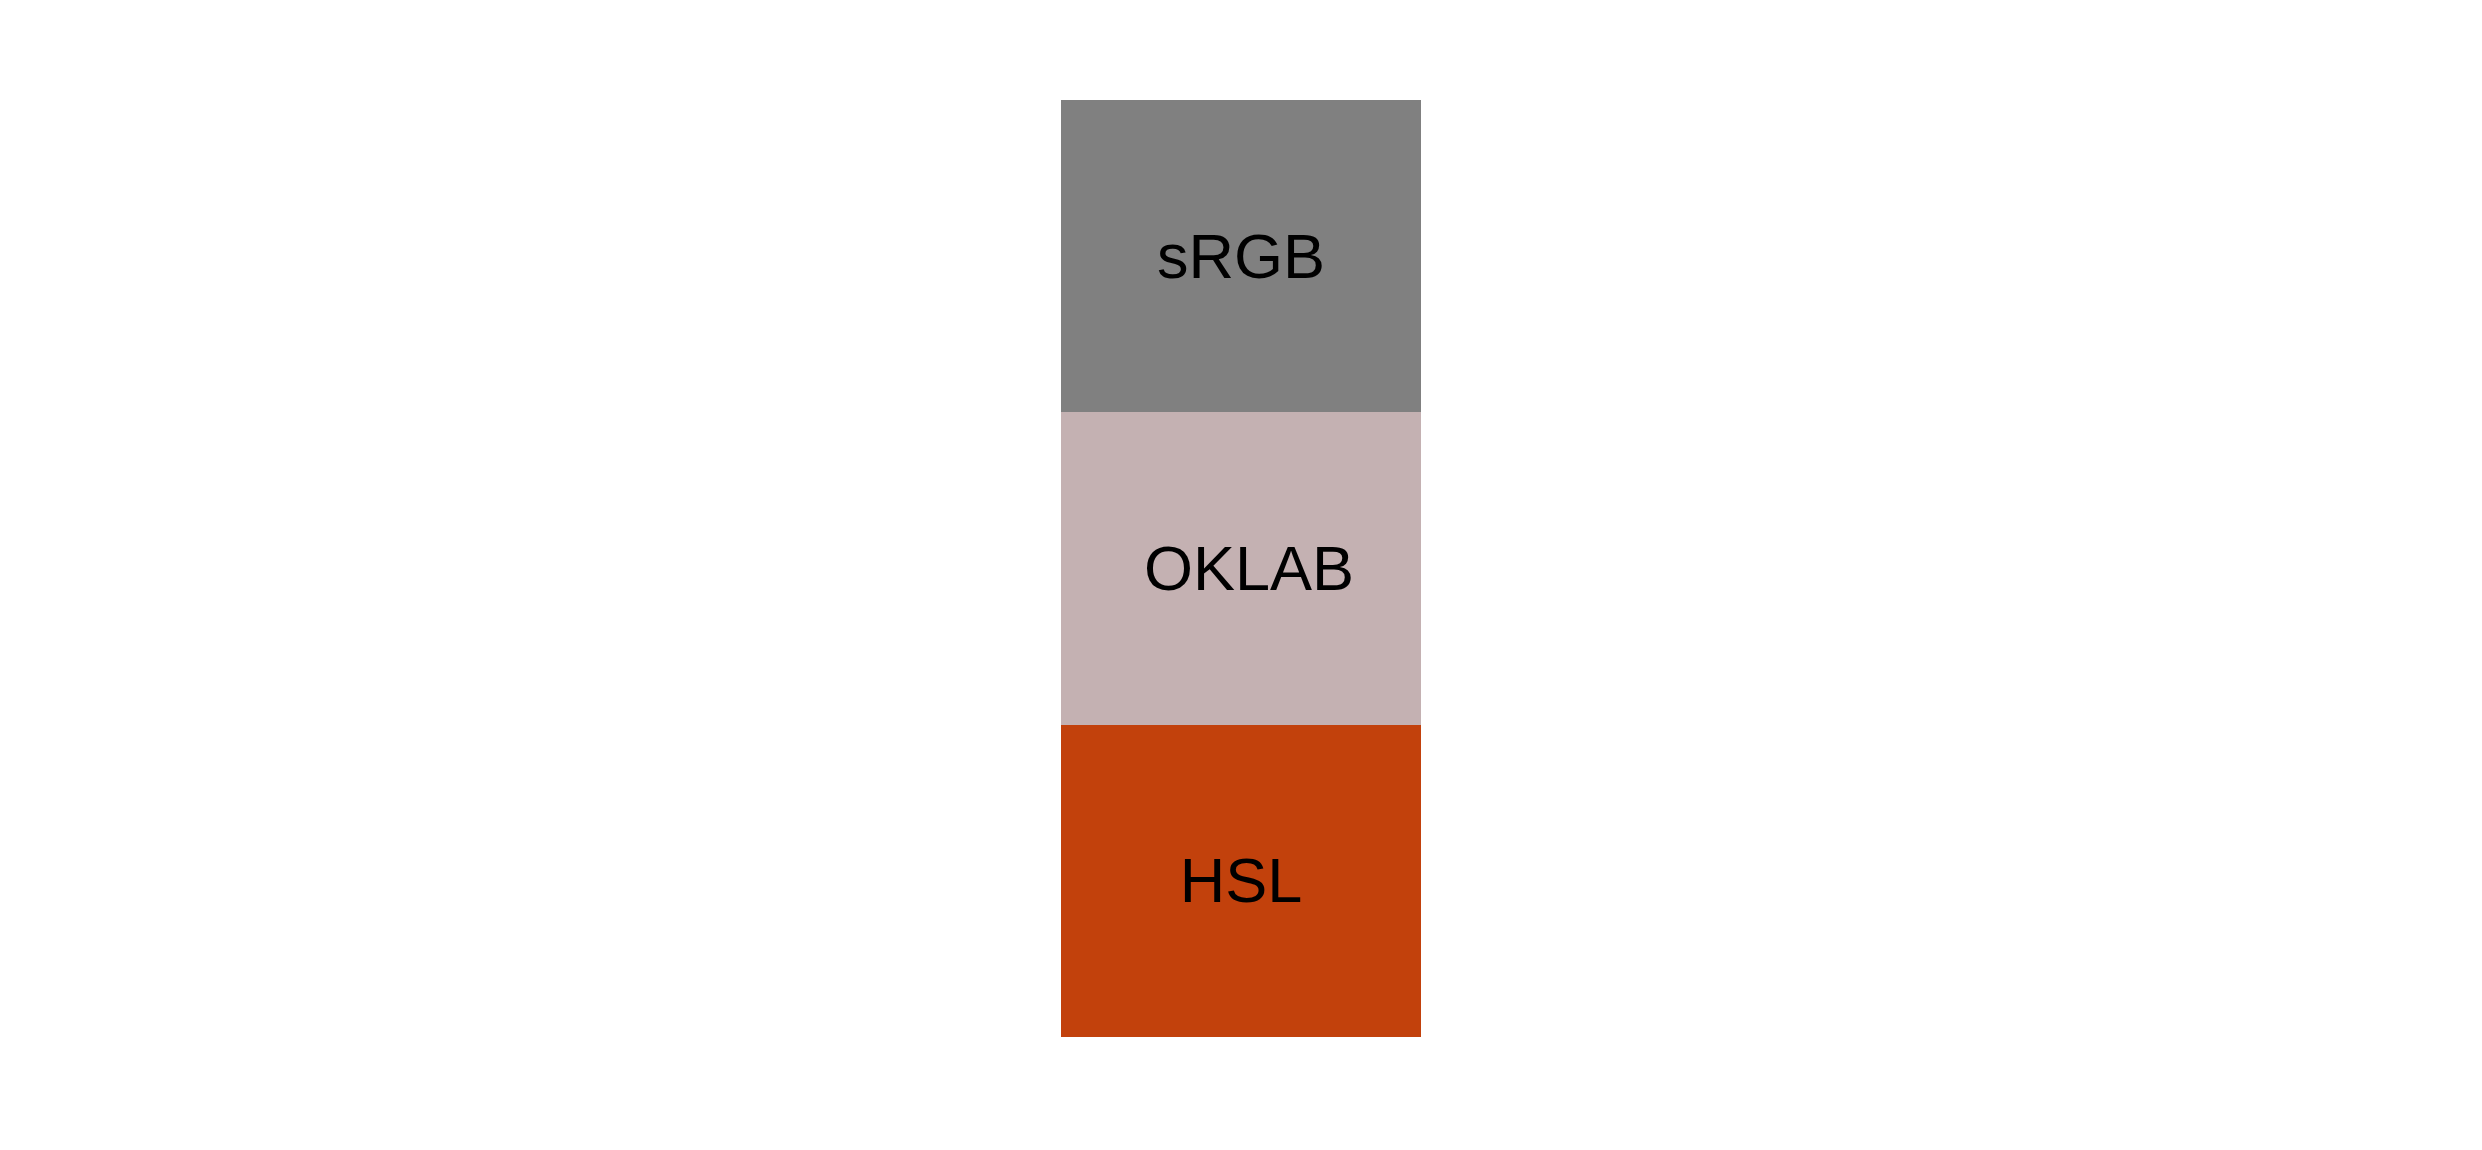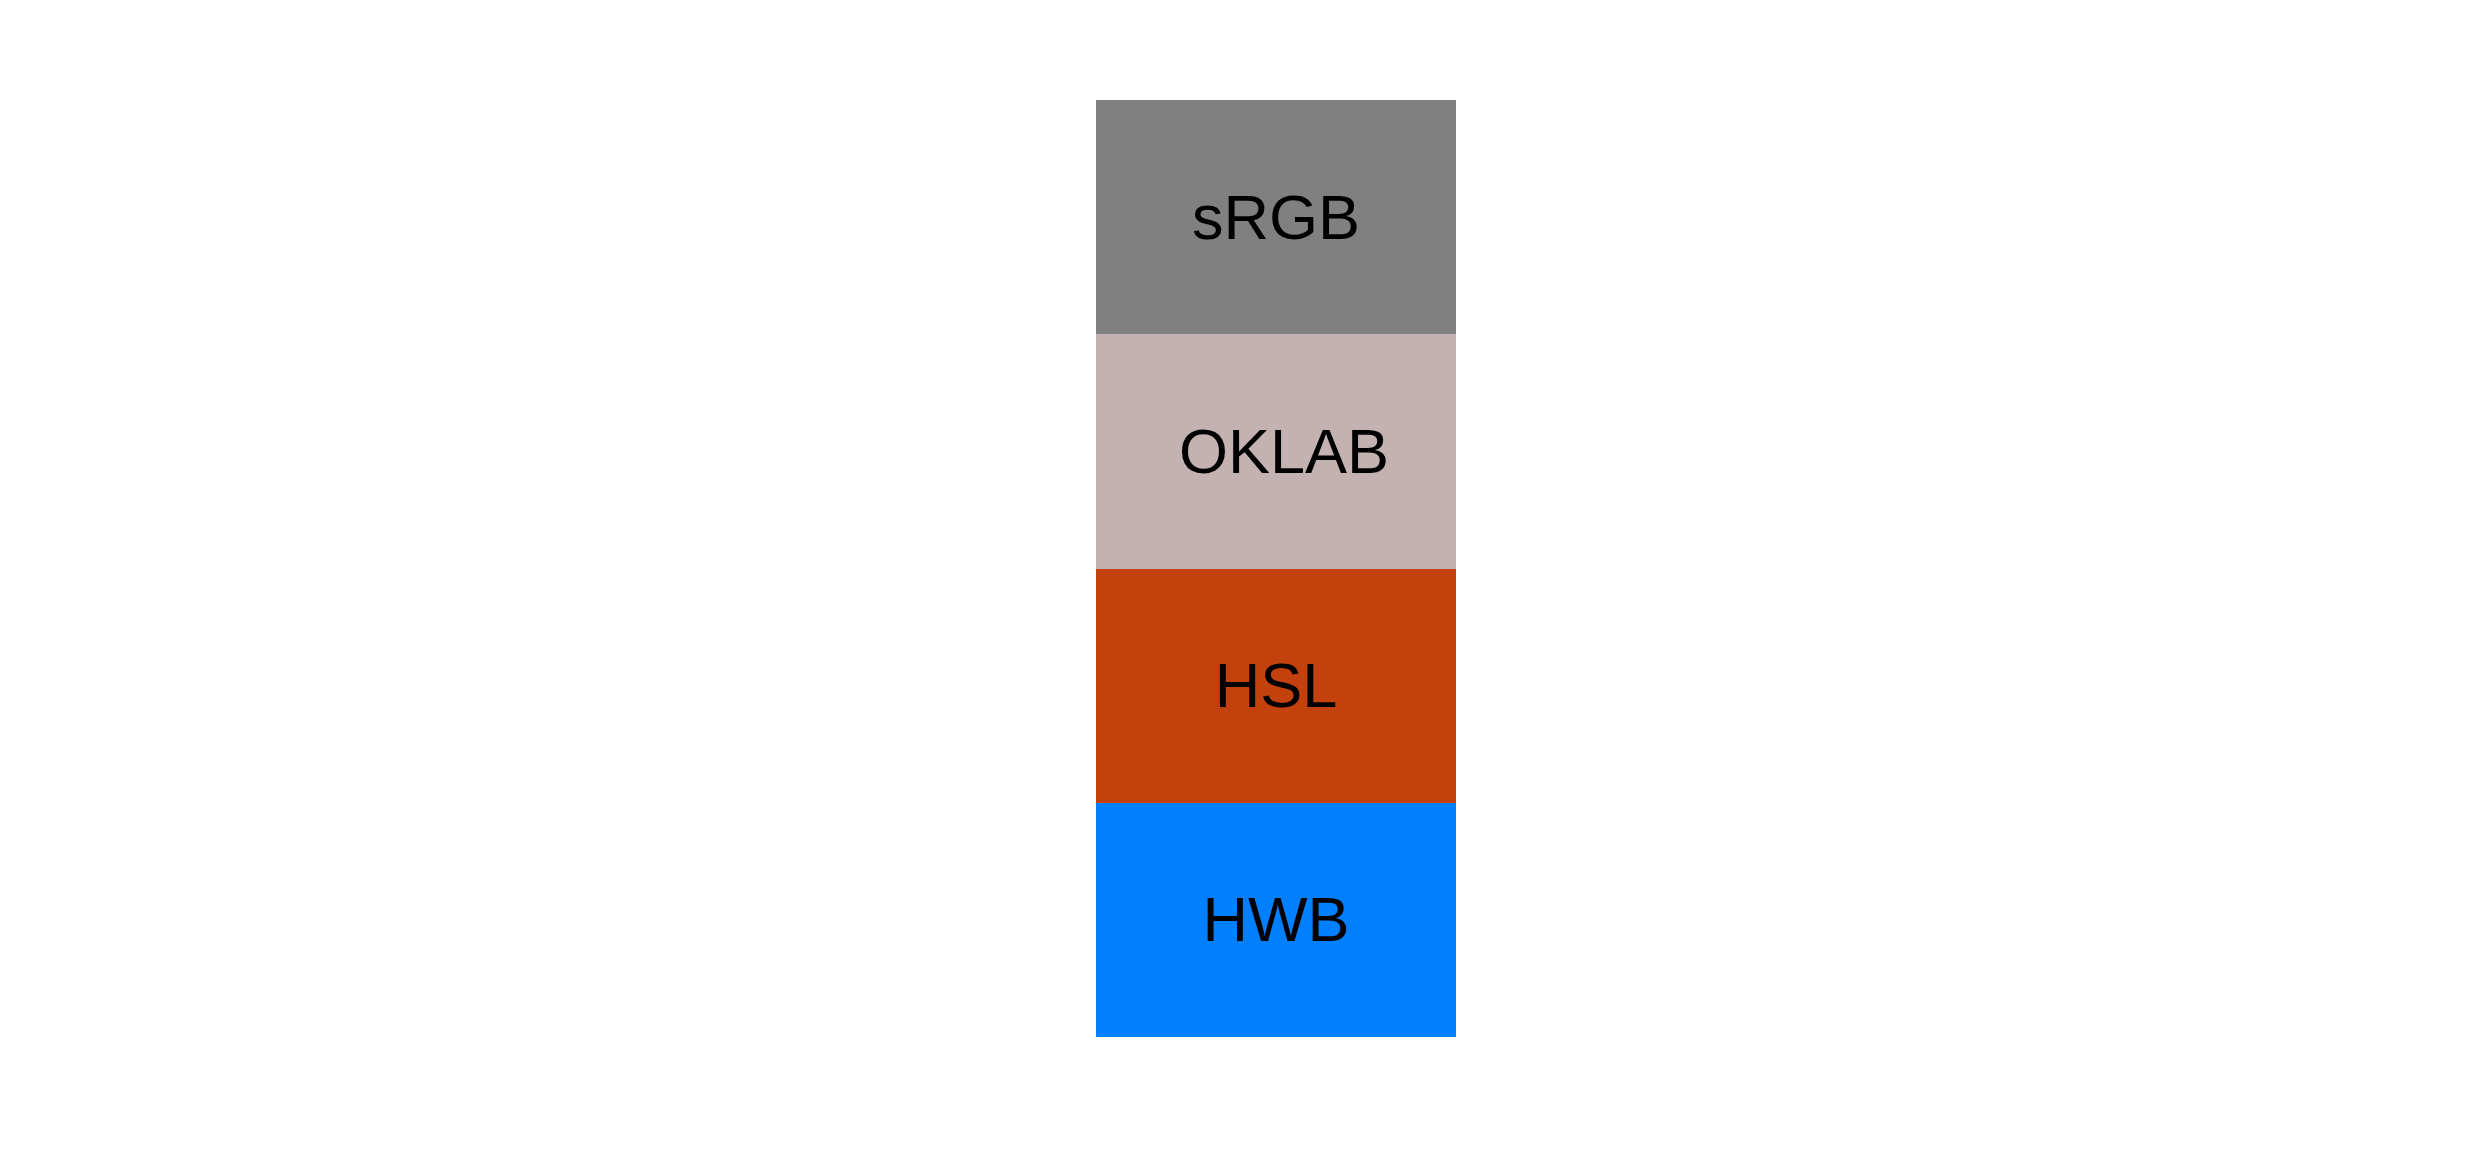--- a/index.html
+++ b/index.html
@@ -5,21 +5,21 @@
   html, body {
     margin: 0;
     padding: 0;
     width: 2482px;
     height: 1150px;
     background: #ffffff;
     font-family: "Liberation Sans", sans-serif;
   }
   .swatch-column {
     position: absolute;
-    left: 1096px;
+    left: 1061px;
     top: 100px;
     width: 360px;
     height: 937px;
     display: flex;
     flex-direction: column;
   }
   .swatch {
     flex: 1 1 0;
     display: flex;
     align-items: center;
@@ -43,17 +43,14 @@
   </div>
 
   <div class="swatch" style="background: rgb(196, 177, 178); padding-left: 16px;">
     <span class="swatch-label">OKLAB</span>
   </div>
 
   <div class="swatch" style="background: #c2410c;">
     <span class="swatch-label">HSL</span>
   </div>
 
-  <div class="swatch" style="background: rgb(0, 128, 255);">
-    <span class="swatch-label">HWB</span>
-  </div>
 
 </div>
 
 </body></html>

